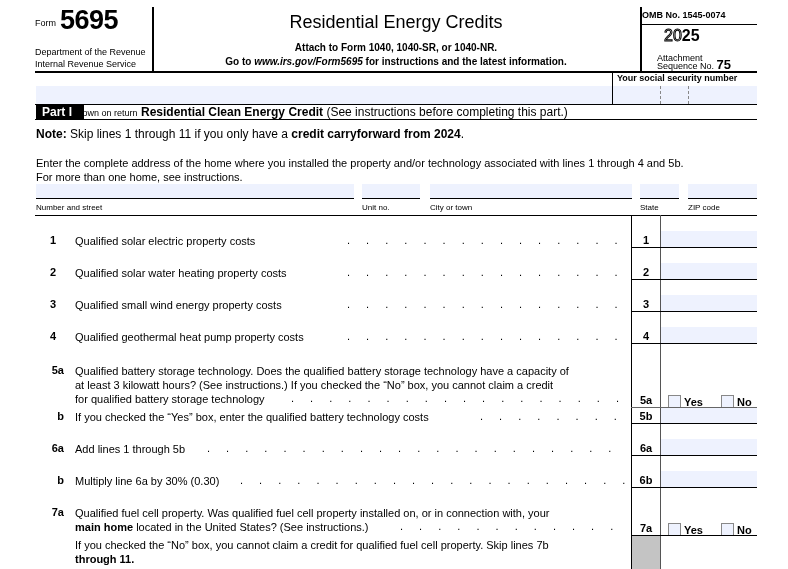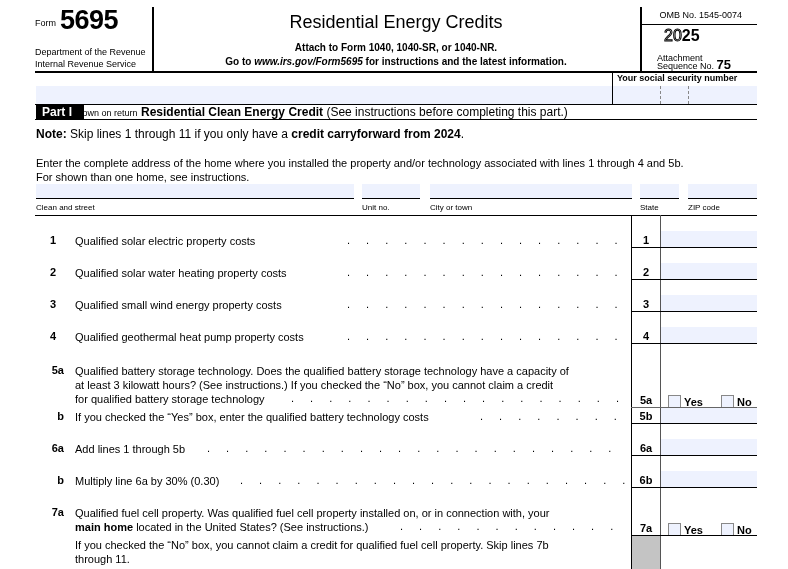--- a/index.html
+++ b/index.html
@@ -49,21 +49,21 @@
 
 <div class="abs title" style="left:154px;width:484px;top:12px;text-align:center;">Residential Energy Credits</div>
 <div class="abs sub" style="left:154px;width:484px;top:42px;text-align:center;">Attach to Form 1040, 1040-SR, or 1040-NR.</div>
 <div class="abs sub" style="left:154px;width:484px;top:56px;text-align:center;">
   <span>Go to</span>
   <i>www.irs.gov/Form5695</i>
   <span>for instructions and the latest information.</span>
 </div>
 
 <div class="vline" style="left:640px;top:7px;height:65px;border-left-width:2px;"></div>
-<div class="abs omb" style="left:642px;width:100px;top:10px;text-align:right;">OMB No. 1545-0074</div>
+<div class="abs omb" style="left:642px;width:100px;top:10px;text-align:left;font-weight:bold;">OMB No. 1545-0074</div>
 <div class="hline" style="left:641px;width:116px;top:24px;"></div>
 <div class="abs year" style="left:664px;top:28px;">
   <span class="outline">20</span><span>25</span>
 </div>
 <div class="abs attach" style="left:657px;top:53px;">Attachment</div>
 <div class="abs attach" style="left:657px;top:60px;">
   <span>Sequence No.</span> <b>75</b>
 </div>
 
 <div class="hline" style="left:35px;width:722px;top:71px;border-top-width:2px;"></div>
@@ -84,29 +84,29 @@
 </div>
 <div class="hline" style="left:35px;width:722px;top:119px;"></div>
 
 <div class="abs note" style="left:36px;top:127px;">
   <b>Note:</b>
   <span>Skip lines 1 through 11 if you only have a</span>
   <b>credit carryforward from 2024</b><span>.</span>
 </div>
 
 <div class="abs body-text" style="left:36px;top:156px;">Enter the complete address of the home where you installed the property and/or technology associated with lines 1 through 4 and 5b.</div>
-<div class="abs body-text" style="left:36px;top:170px;">For shown than one home, see instructions.</div>
+<div class="abs body-text" style="left:36px;top:170px;">For more than one home, see instructions.</div>
 
 <div class="abs field" style="left:36px;top:184px;width:318px;height:15px;border-bottom:1px solid #000;"></div>
 <div class="abs field" style="left:362px;top:184px;width:58px;height:15px;border-bottom:1px solid #000;"></div>
 <div class="abs field" style="left:430px;top:184px;width:202px;height:15px;border-bottom:1px solid #000;"></div>
 <div class="abs field" style="left:640px;top:184px;width:39px;height:15px;border-bottom:1px solid #000;"></div>
 <div class="abs field" style="left:688px;top:184px;width:69px;height:15px;border-bottom:1px solid #000;"></div>
 
-<div class="abs addr-lbl" style="left:36px;top:203px;">Clean and street</div>
+<div class="abs addr-lbl" style="left:36px;top:203px;">Number and street</div>
 <div class="abs addr-lbl" style="left:362px;top:203px;">Unit no.</div>
 <div class="abs addr-lbl" style="left:430px;top:203px;">City or town</div>
 <div class="abs addr-lbl" style="left:640px;top:203px;">State</div>
 <div class="abs addr-lbl" style="left:688px;top:203px;">ZIP code</div>
 <div class="hline" style="left:35px;width:722px;top:215px;"></div>
 
 <div class="vline" style="left:631px;top:215px;height:354px;"></div>
 <div class="vline" style="left:660px;top:215px;height:354px;border-left-color:#555;"></div>
 
 <div class="abs ln-num" style="left:36px;top:234px;">1</div>
@@ -182,13 +182,13 @@
 <div class="abs ref" style="left:632px;top:522px;">7a</div>
 <div class="abs" style="left:668px;top:520px;">
   <span class="cb"></span><span class="cb-lbl">Yes</span>
 </div>
 <div class="abs" style="left:721px;top:520px;">
   <span class="cb"></span><span class="cb-lbl">No</span>
 </div>
 <div class="hline" style="left:631px;width:126px;top:535px;"></div>
 <div class="abs shade" style="left:632px;top:536px;width:28px;height:33px;"></div>
 <div class="abs ln-text" style="left:75px;top:538px;">If you checked the “No” box, you cannot claim a credit for qualified fuel cell property. Skip lines 7b</div>
-<div class="abs ln-text" style="left:75px;top:552px;">through 11.</div>
+<div class="abs ln-text" style="left:75px;top:552px;font-weight:bold;">through 11.</div>
 
 </body></html>

